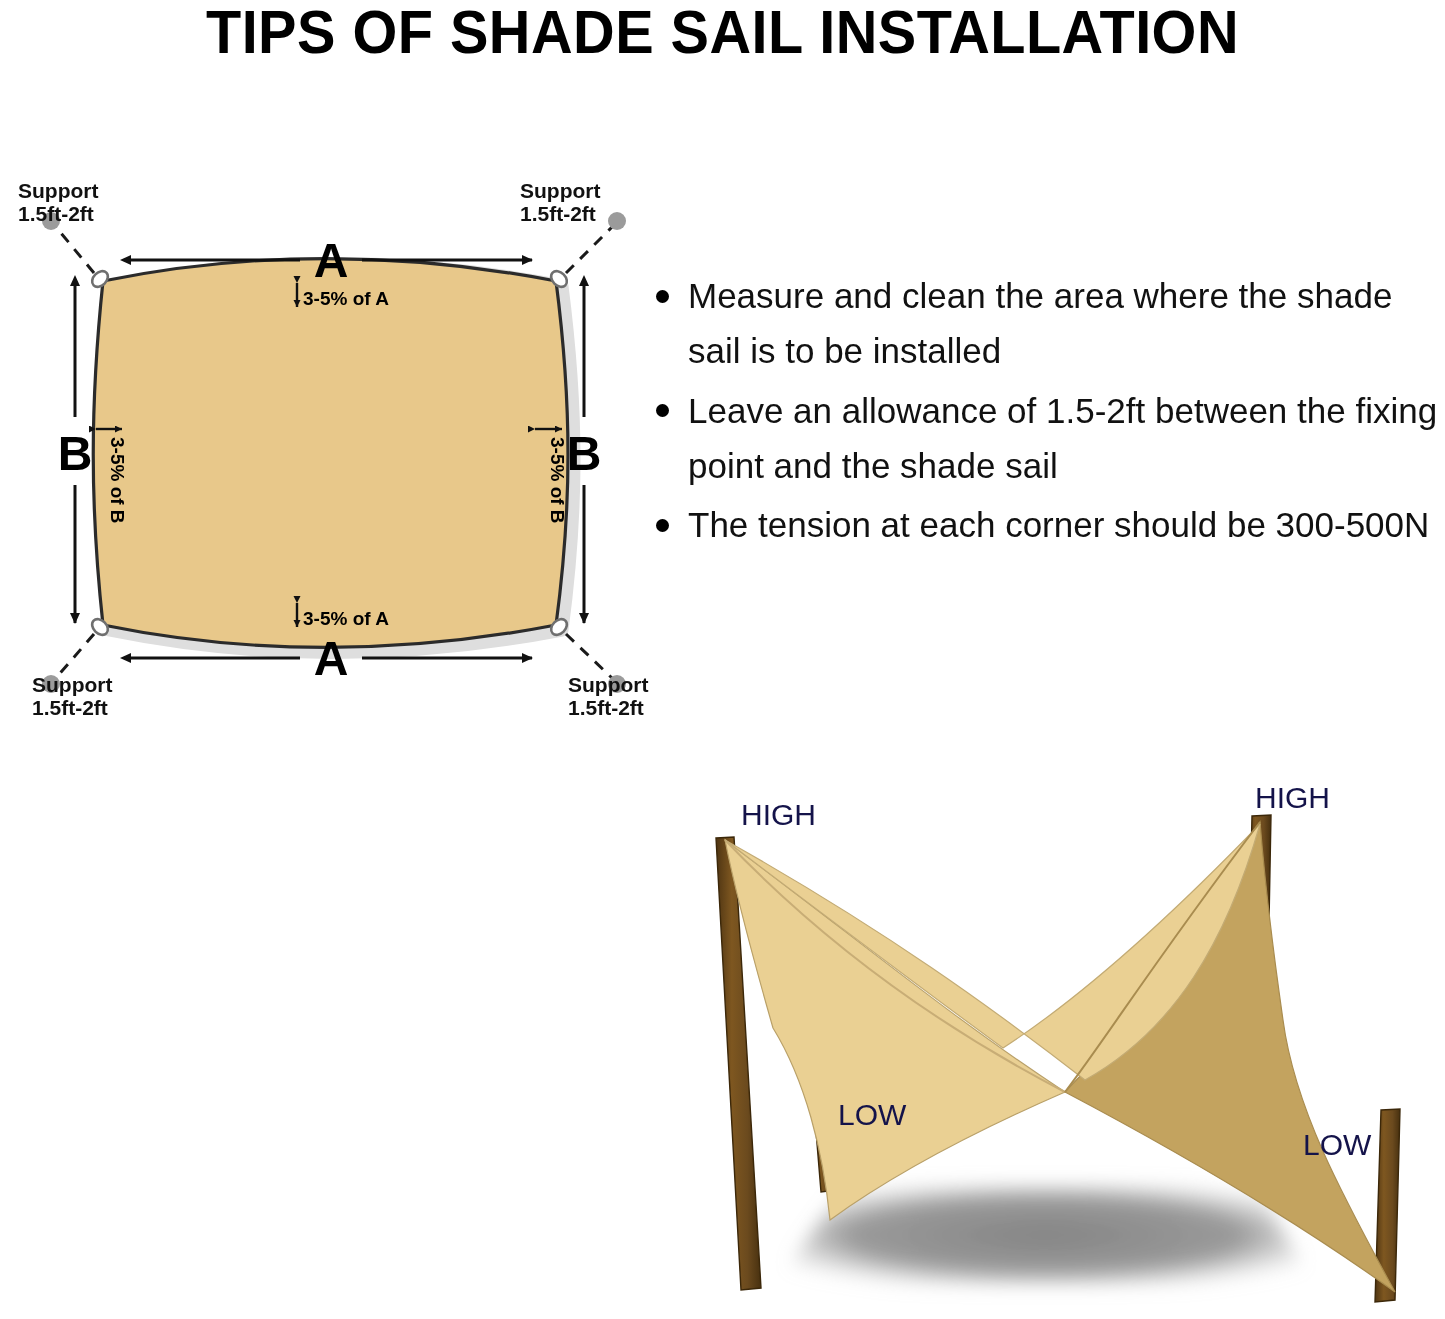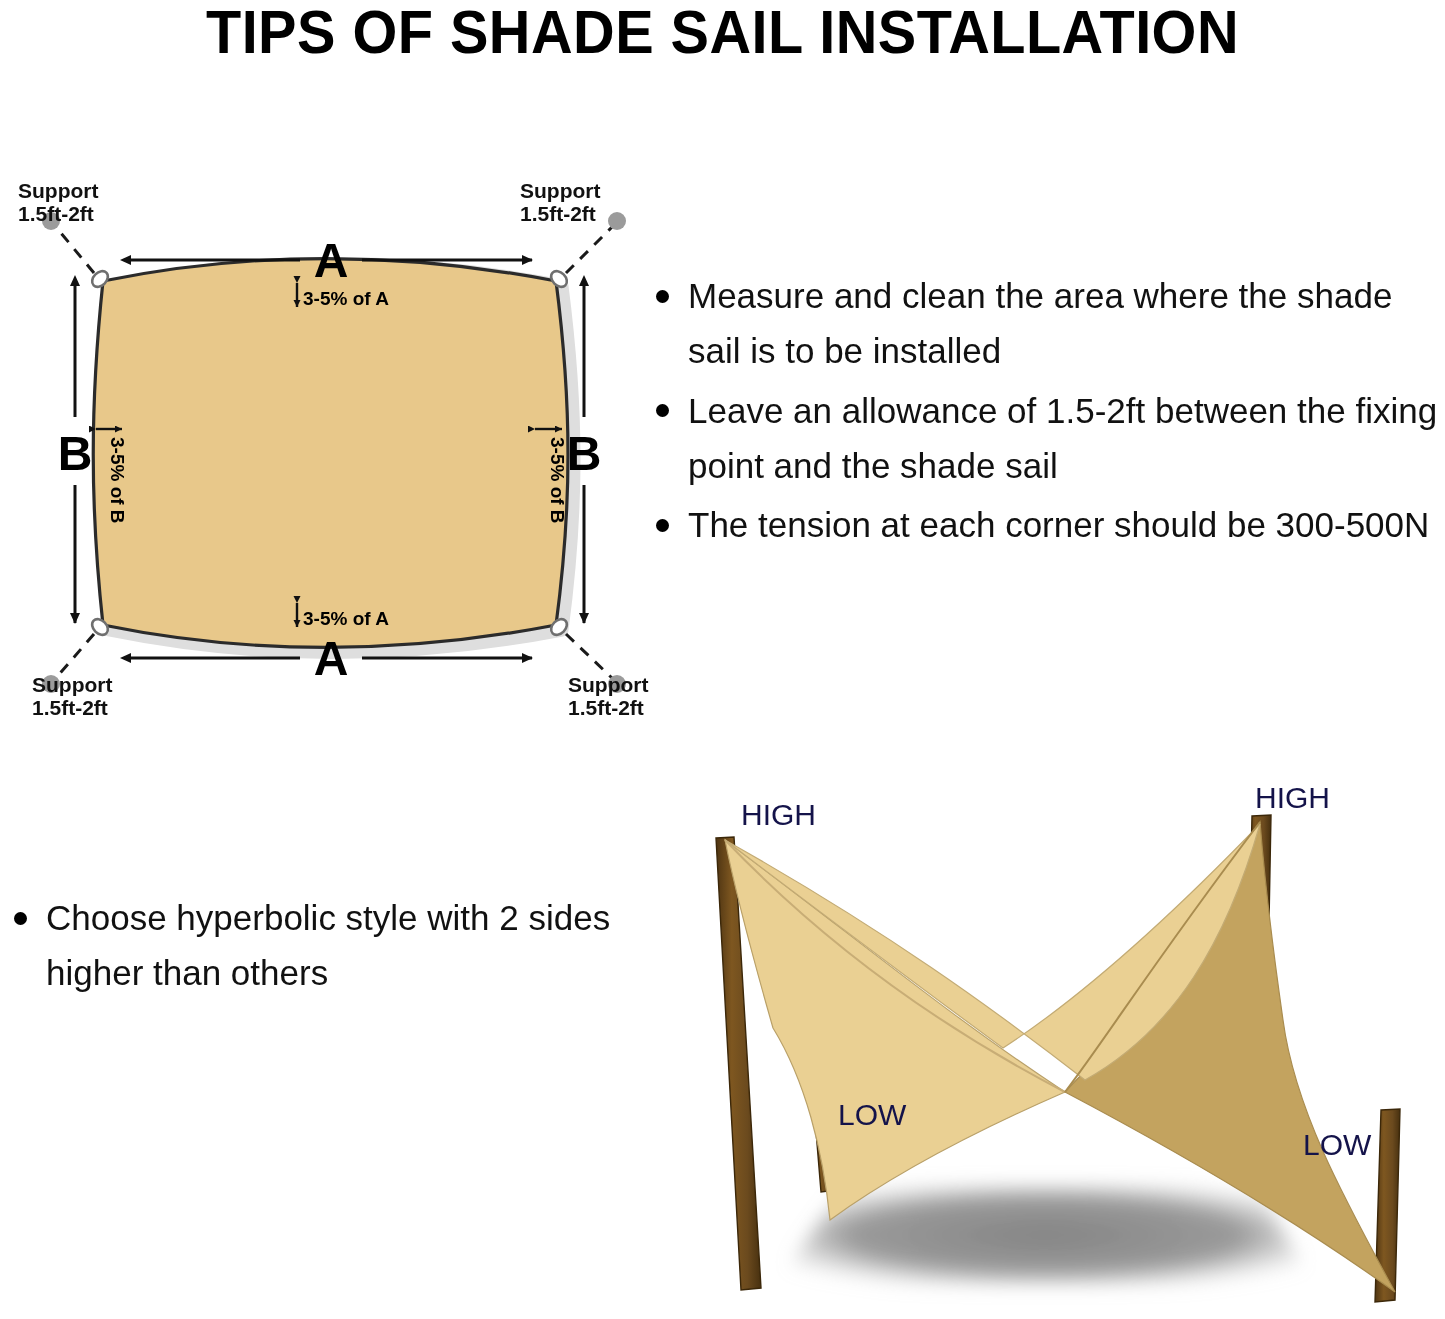--- a/index.html
+++ b/index.html
@@ -217,24 +217,20 @@
       <span class="dot"></span>
       <span class="bullet-text">Leave an allowance of 1.5-2ft between the fixing point and the shade sail</span>
     </li>
     <li class="bullet-item">
       <span class="dot"></span>
       <span class="bullet-text">The tension at each corner should be 300-500N</span>
     </li>
   </ul>
 
   <ul class="bullet-list" id="tips-bottom">
-    <li class="bullet-item">
-      <span class="dot"></span>
-      <span class="bullet-text">Choose hyperbolic style with 2 sides higher than others</span>
-    </li>
   </ul>
 
   <svg class="panel" id="hypar-diagram" width="790" height="540" viewBox="0 0 790 540">
 
     <defs>
       <linearGradient id="postGrad" x1="0" y1="0" x2="1" y2="0">
         <stop offset="0%" stop-color="#4e3412"></stop>
         <stop offset="35%" stop-color="#7e5720"></stop>
         <stop offset="70%" stop-color="#6b4a1e"></stop>
         <stop offset="100%" stop-color="#47300f"></stop>

